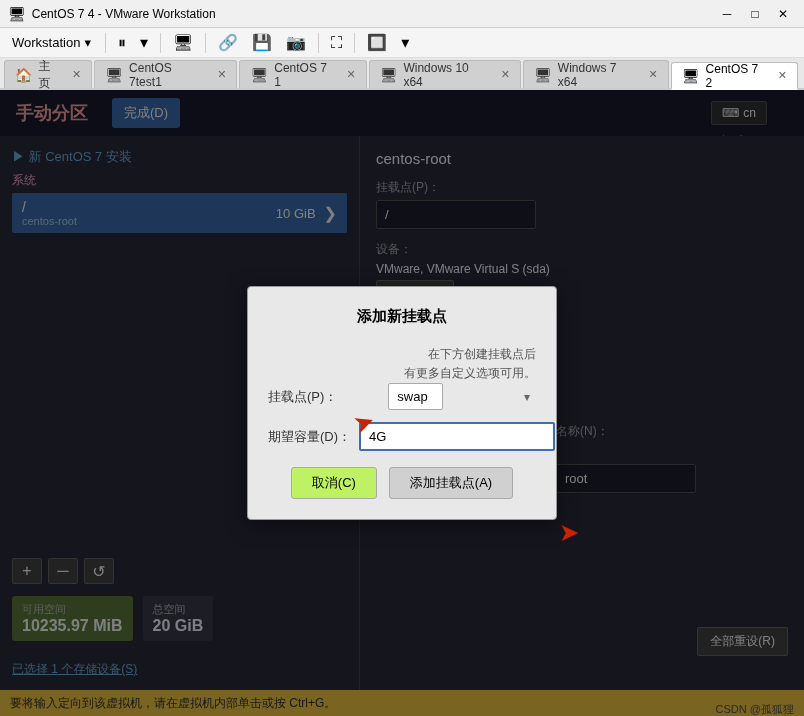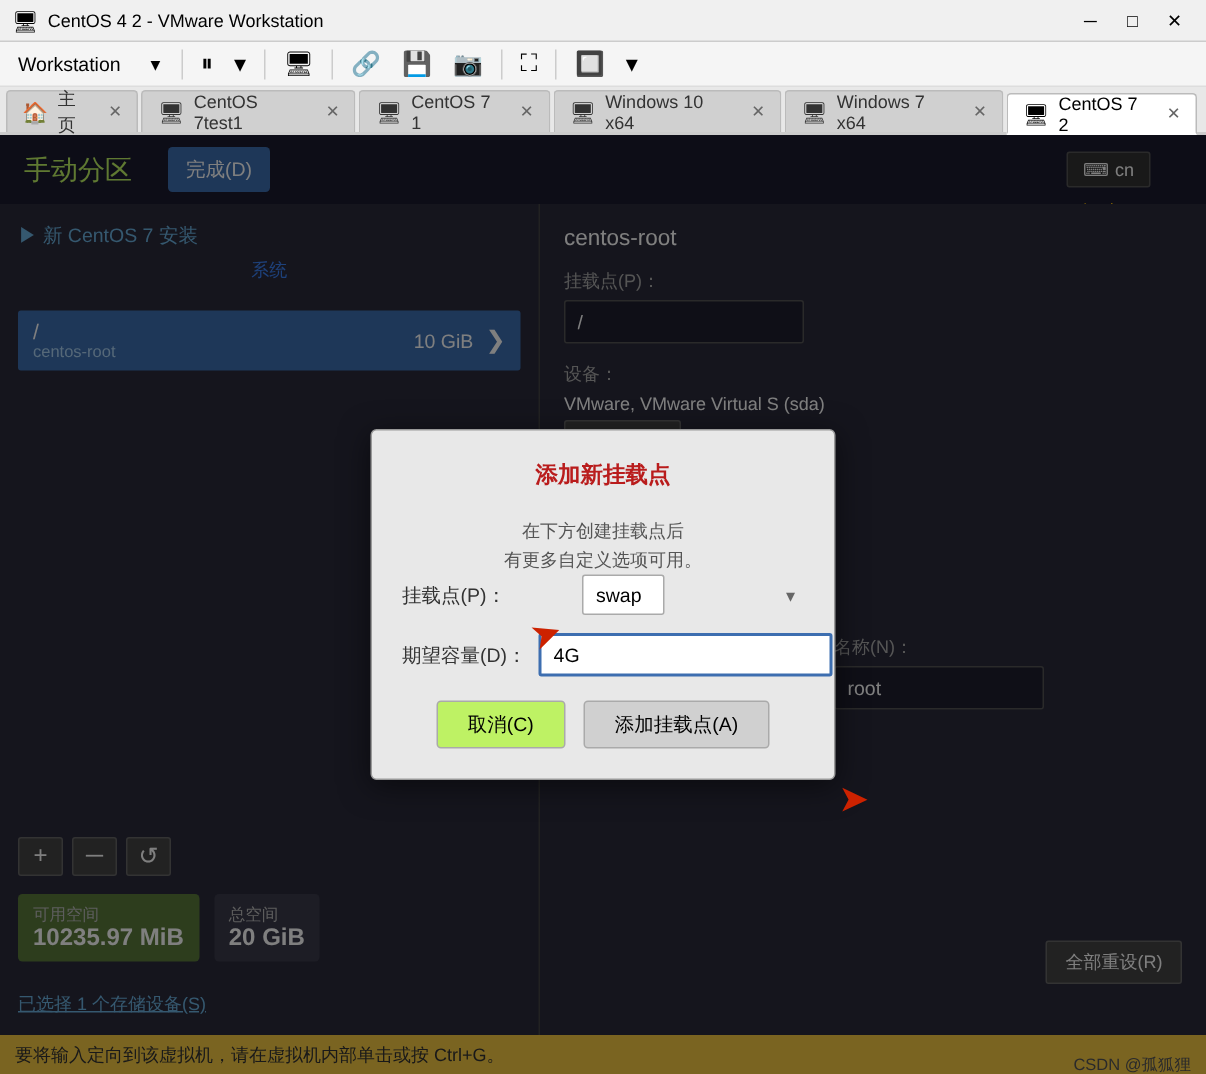--- a/index.html
+++ b/index.html
@@ -30,21 +30,21 @@
       border-bottom: 1px solid #ddd;
       gap: 2px;
     }
     .menu-item {
       padding: 4px 8px;
       font-size: 13px;
       cursor: pointer;
       border-radius: 2px;
       display: flex;
       align-items: flex-end;
-      gap: 20px;
+      gap: 4px;
     }
     .toolbar-sep { width: 1px; height: 20px; background: #ccc; margin: 0 4px; }
     .toolbar-btn { padding: 3px 6px; cursor: pointer; border-radius: 2px; font-size: 16px; display: flex; align-items: center; justify-content: center; }
 
     
     .tabs-bar {
       height: 32px;
       background: #e8e8e8;
       display: flex;
       align-items: flex-end;
@@ -138,21 +138,21 @@
       flex-direction: column;
     }
     .section-title {
       color: #6ab0de;
       font-size: 13px;
       margin-bottom: 6px;
       display: flex;
       align-items: center;
       gap: 4px;
     }
-    .sub-title { color: #3b82f6; font-size: 12px; text-align: center; margin-bottom: 18px; }
+    .sub-title { color: #f9a8d4; font-size: 12px; margin-bottom: 4px; }
 
     .partition-row {
       background: #3d6eb0;
       color: white;
       display: flex;
       align-items: center;
       padding: 6px 10px;
       border-radius: 2px;
       margin-bottom: 2px;
       cursor: pointer;
@@ -268,28 +268,28 @@
       background: #e8e8e8;
       border: 1px solid #999;
       border-radius: 4px;
       width: 310px;
       padding: 20px;
       box-shadow: 0 4px 20px rgba(0,0,0,0.5);
     }
     .modal-title {
       font-size: 15px;
       font-weight: bold;
-      color: #b91c1c;
+      color: #000000;
       margin-bottom: 19px;
       text-align: center;
     }
     .modal-desc {
       font-size: 12px;
       color: #555;
-      text-align: center;
+      text-align: right;
       line-height: 1.6;
     }
     .modal-field { margin-bottom: 12px; display: flex; align-items: center; gap: 8px; }
     .modal-label { font-size: 13px; color: #333; white-space: nowrap; }
     .modal-select {
       flex: 1;
       padding: 5px 8px;
       border: 1px solid #aaa;
       border-radius: 2px;
       background: white;
@@ -329,21 +329,21 @@
     }
     .modal-btn.primary {
       background: #d0d0d0;
     }
   </style>
 </head>
 <body>
 
 <div class="title-bar">
   <span class="icon">🖥</span>
-  <span class="title">CentOS 4 2 - VMware Workstation</span>
+  <span class="title">CentOS 7 4 - VMware Workstation</span>
   <div class="win-controls">
     <button class="win-btn">─</button>
     <button class="win-btn">□</button>
     <button class="win-btn close">✕</button>
   </div>
 </div>
 
 <div class="menu-bar">
   <div class="menu-item">
     <span>Workstation</span>
@@ -395,21 +395,21 @@
     <span class="tab-icon">🖥</span>
     <span>CentOS 7 2</span>
     <span class="close-x">✕</span>
   </div>
 </div>
 
 <div class="main-content">
 
   <div class="partition-header">
     <div style="display:flex;align-items:center;gap:12px;">
-      <span style="font-size:18px;font-weight:normal;color:#bef264;">手动分区</span>
+      <span style="font-size:18px;font-weight:bold;color:#fca5a5;">手动分区</span>
       <button class="complete-btn">完成(D)</button>
     </div>
     <div class="header-right">
       <span style="color:#ccc;font-size:12px;letter-spacing:1px;">CENTOS 7 安装</span>
       <button class="cn-btn">
         <span>⌨</span>
         <span>cn</span>
       </button>
       <button class="help-btn" style="color:#eab308;background:transparent;border:none;cursor:pointer;font-size:13px;">帮助！</button>
     </div>
@@ -481,21 +481,21 @@
         <button class="modify-btn">修改(M)...</button>
       </div>
 
       <div style="display:flex;gap:40px;margin-top:12px;">
         <div class="field-group">
           <div class="field-label">标签(L)：</div>
           <input class="field-value" value="" style="width: 140px;">
         </div>
         <div class="field-group">
           <div class="field-label">名称(N)：</div>
-          <input class="field-value" value="root" style="width: 140px;">
+          <input class="field-value" value="root" style="width: 140px; margin-top: 20px;">
         </div>
       </div>
 
       <button class="modify-btn" style="position:absolute;right:16px;bottom:60px;">全部重设(R)</button>
     </div>
   </div>
 
   <div class="modal-overlay">
     <div class="modal">
       <div class="modal-title">添加新挂载点</div>

